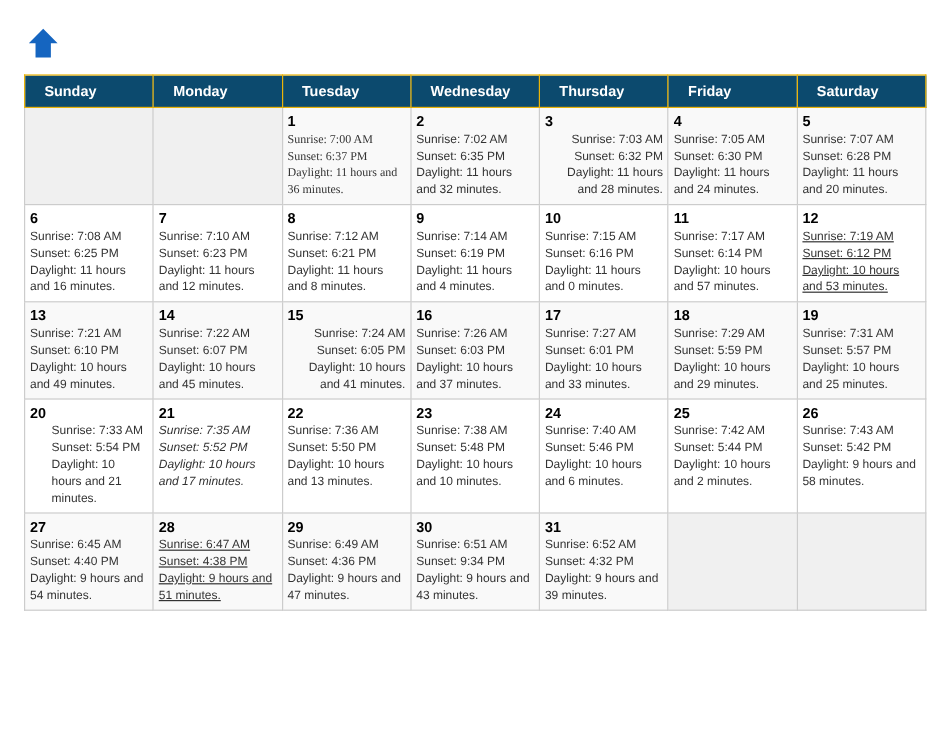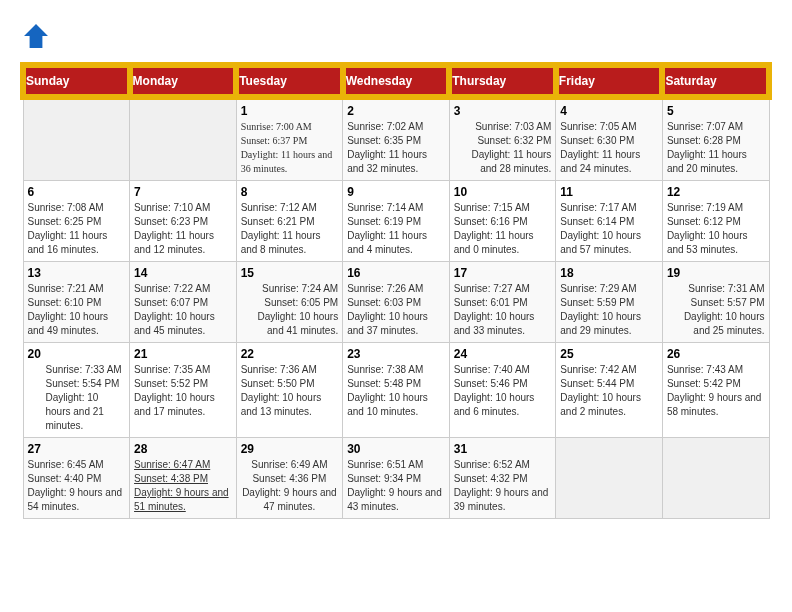--- a/index.html
+++ b/index.html
@@ -45,27 +45,27 @@
     .subtitle {
       font-size: 16px;
       color: #333;
     }
     table {
       width: 100%;
       border-collapse: collapse;
       font-size: 11px;
     }
     thead tr th {
-      background-color: #b91c1c;
+      background-color: #0c4a6e;
       color: #fff;
-      padding: 6px 0;
+      padding: 6px 16px;
       text-align: left;
       font-size: 12px;
       font-weight: bold;
-      border: 6px solid #eab308;
+      border: 1px solid #eab308;
     }
     tbody tr td {
       border: 1px solid #ccc;
       vertical-align: top;
       padding: 4px;
       min-height: 80px;
       width: 106px;
     }
     tbody tr:nth-child(odd) td {
       background-color: #f9f9f9;
@@ -185,21 +185,21 @@
 Daylight: 11 hours and 0 minutes.</div>
         </td>
         <td>
           <div class="day-number">11</div>
           <div class="day-info" style="white-space: pre-line;">Sunrise: 7:17 AM
 Sunset: 6:14 PM
 Daylight: 10 hours and 57 minutes.</div>
         </td>
         <td>
           <div class="day-number">12</div>
-          <div class="day-info" style="white-space: pre-line;">Sunrise: 7:19 AM
+          <div class="day-info" style="white-space: pre-line; text-decoration: underline;">Sunrise: 7:19 AM
 Sunset: 6:12 PM
 Daylight: 10 hours and 53 minutes.</div>
         </td>
       </tr>
       <tr>
         <td>
           <div class="day-number">13</div>
           <div class="day-info" style="white-space: pre-line;">Sunrise: 7:21 AM
 Sunset: 6:10 PM
 Daylight: 10 hours and 49 minutes.</div>
@@ -229,35 +229,35 @@
 Daylight: 10 hours and 33 minutes.</div>
         </td>
         <td>
           <div class="day-number">18</div>
           <div class="day-info" style="white-space: pre-line;">Sunrise: 7:29 AM
 Sunset: 5:59 PM
 Daylight: 10 hours and 29 minutes.</div>
         </td>
         <td>
           <div class="day-number">19</div>
-          <div class="day-info" style="white-space: pre-line; text-align: right;">Sunrise: 7:31 AM
+          <div class="day-info" style="white-space: pre-line;">Sunrise: 7:31 AM
 Sunset: 5:57 PM
 Daylight: 10 hours and 25 minutes.</div>
         </td>
       </tr>
       <tr>
         <td>
           <div class="day-number">20</div>
           <div class="day-info" style="white-space: pre-line; margin-left: 18px;">Sunrise: 7:33 AM
 Sunset: 5:54 PM
 Daylight: 10 hours and 21 minutes.</div>
         </td>
         <td>
           <div class="day-number">21</div>
-          <div class="day-info" style="white-space: pre-line;">Sunrise: 7:35 AM
+          <div class="day-info" style="white-space: pre-line; font-style: italic;">Sunrise: 7:35 AM
 Sunset: 5:52 PM
 Daylight: 10 hours and 17 minutes.</div>
         </td>
         <td>
           <div class="day-number">22</div>
           <div class="day-info" style="white-space: pre-line;">Sunrise: 7:36 AM
 Sunset: 5:50 PM
 Daylight: 10 hours and 13 minutes.</div>
         </td>
         <td>
@@ -293,21 +293,21 @@
 Daylight: 9 hours and 54 minutes.</div>
         </td>
         <td>
           <div class="day-number">28</div>
           <div class="day-info" style="white-space: pre-line; text-decoration: underline;">Sunrise: 6:47 AM
 Sunset: 4:38 PM
 Daylight: 9 hours and 51 minutes.</div>
         </td>
         <td>
           <div class="day-number">29</div>
-          <div class="day-info" style="white-space: pre-line; text-align: center;">Sunrise: 6:49 AM
+          <div class="day-info" style="white-space: pre-line;">Sunrise: 6:49 AM
 Sunset: 4:36 PM
 Daylight: 9 hours and 47 minutes.</div>
         </td>
         <td>
           <div class="day-number">30</div>
           <div class="day-info" style="white-space: pre-line;">Sunrise: 6:51 AM
 Sunset: 9:34 PM
 Daylight: 9 hours and 43 minutes.</div>
         </td>
         <td>

